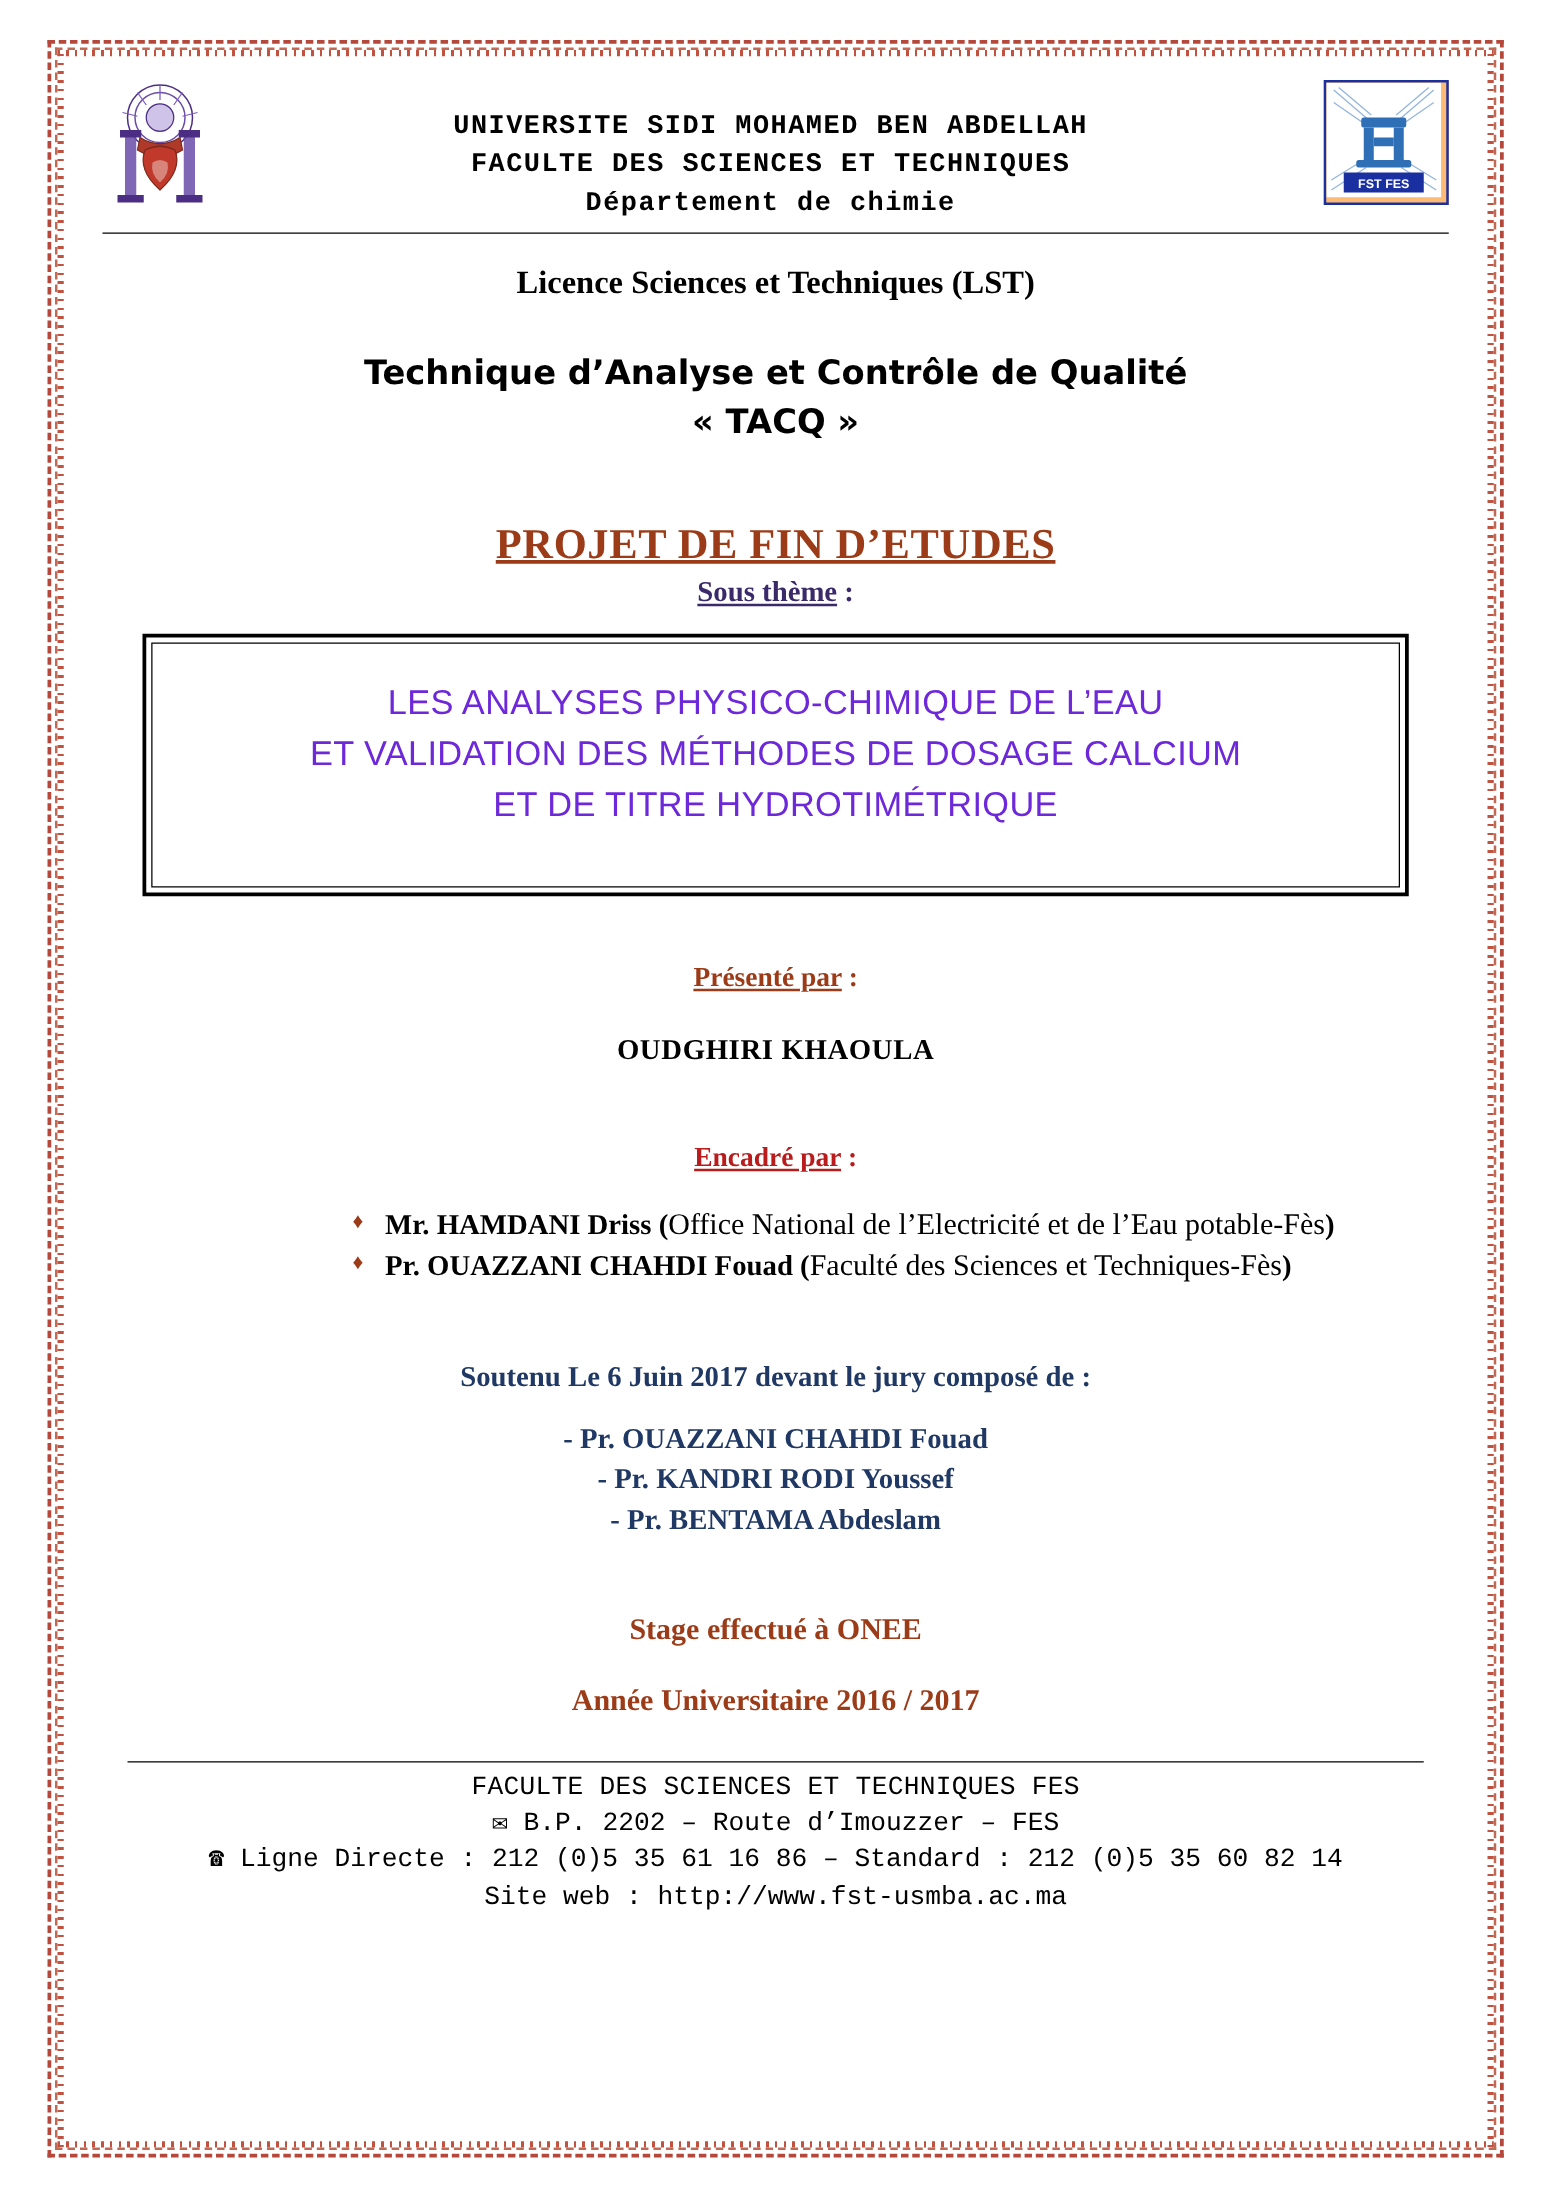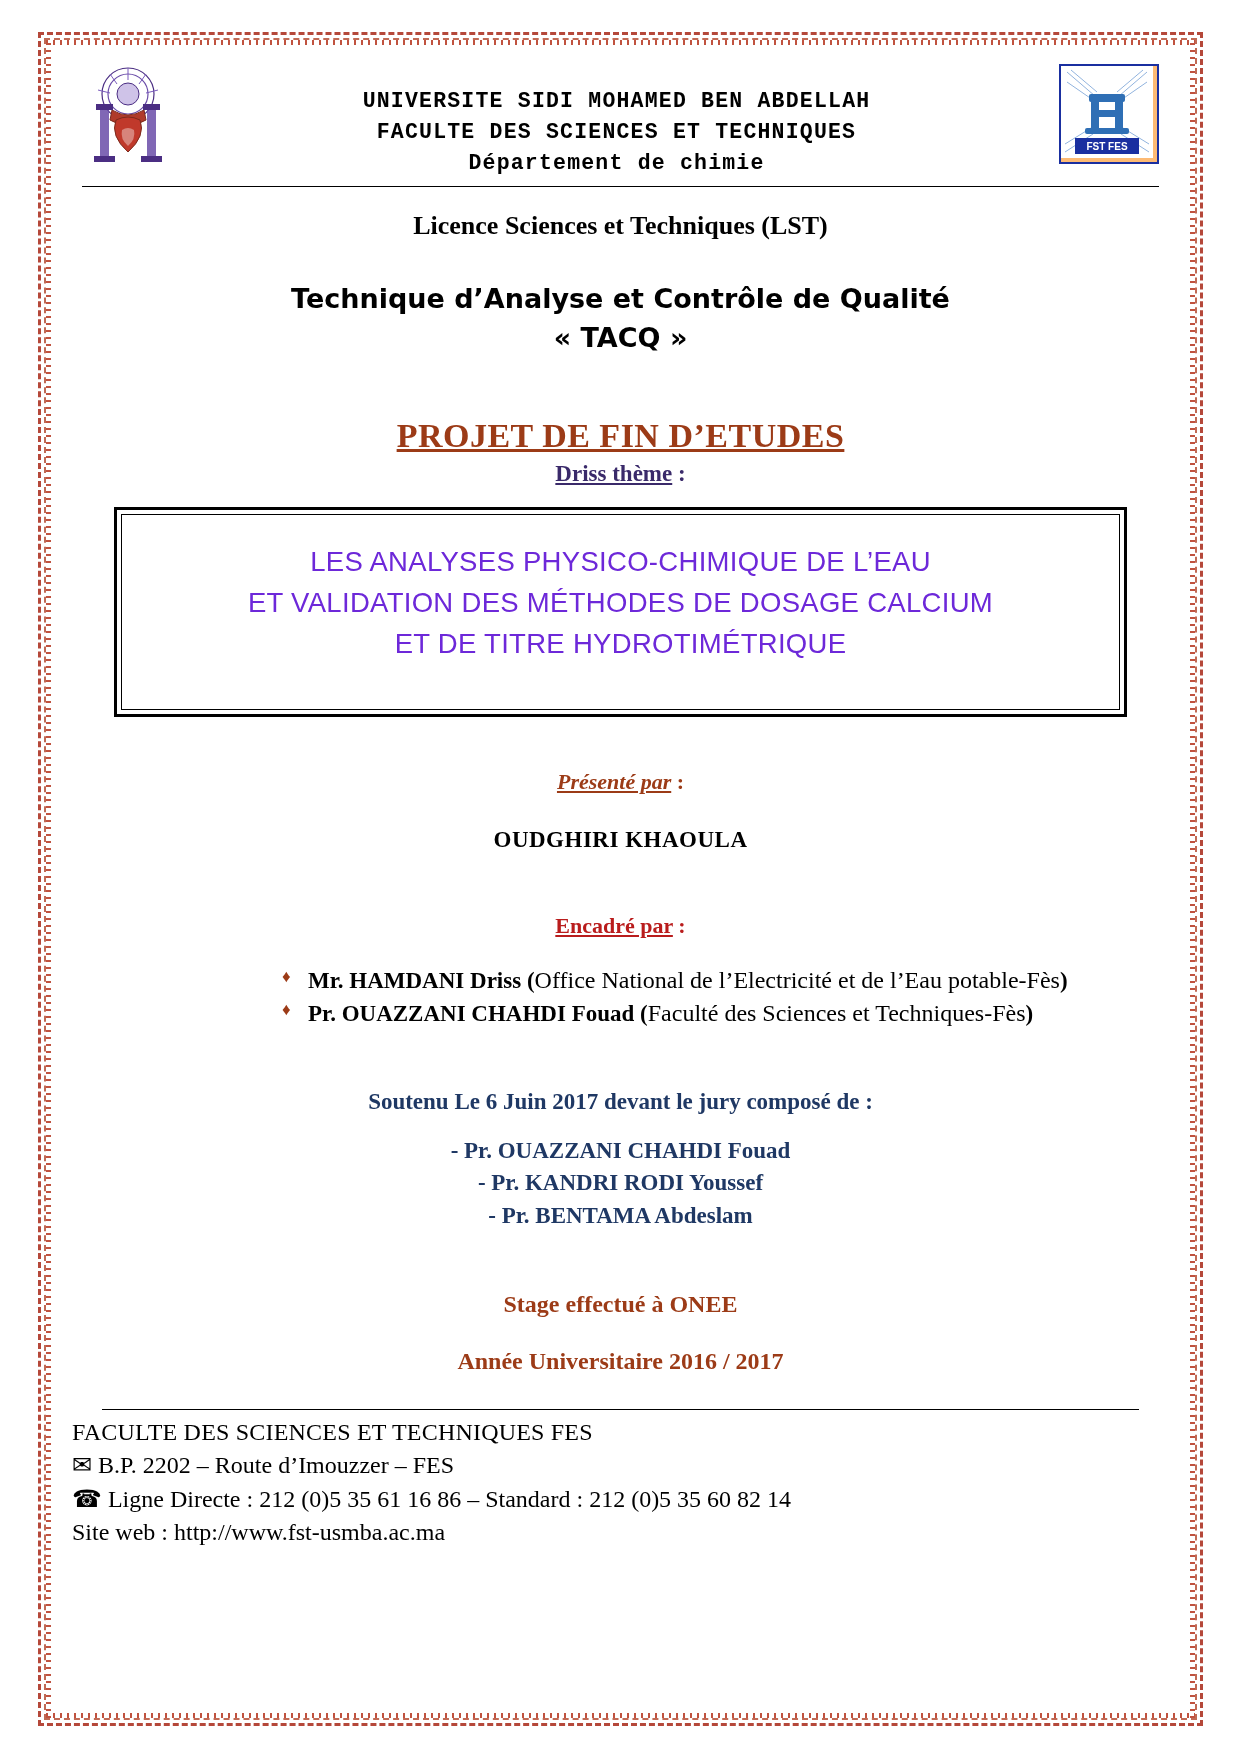--- a/index.html
+++ b/index.html
@@ -155,21 +155,21 @@
     letter-spacing: 0.3px;
   }
 
   .label-presente {
     text-align: center;
     margin-top: 52px;
     font-weight: bold;
     font-size: 22px;
     color: #9c3b17;
   }
-  .label-presente u { text-decoration: underline; font-style: italic; }
+  .label-presente u { text-decoration: underline; }
   .name {
     text-align: center;
     margin-top: 32px;
     font-weight: bold;
     font-size: 23px;
     color: #000;
     letter-spacing: 0.5px;
   }
   .label-encadre {
     text-align: center;
@@ -241,24 +241,26 @@
     font-size: 24px;
     color: #9c3b17;
   }
 
   .hr-bottom {
     border: none;
     border-top: 1.5px solid #000;
     margin: 34px 30px 0 30px;
   }
   .footer {
-    font-size: 24px;
+    text-align: center;
+    font-size: 21px;
     color: #000;
     line-height: 1.4;
     margin-top: 6px;
+    font-family: Liberation Mono, monospace;
   }
   .footer .f1 { letter-spacing: 0.2px; }
 
   
   .ul-svg { display:block; }
   .fst-svg { display:block; }
 </style>
 </head>
 <body>
 
@@ -337,21 +339,21 @@
     <div class="lst">Licence Sciences et Techniques (LST)</div>
 
     <div class="tacq">
       <div>Technique d’Analyse et Contrôle de Qualité</div>
       <div>« TACQ »</div>
     </div>
 
     <div class="pfe">PROJET DE FIN D’ETUDES</div>
 
     <div class="soustheme">
-      <u>Driss thème</u><span> :</span>
+      <u>Sous thème</u><span> :</span>
     </div>
 
     <div class="title-box">
       <div class="title-box-inner">
         <div class="title-text">
           <div>LES ANALYSES PHYSICO-CHIMIQUE DE L’EAU</div>
           <div>ET VALIDATION DES MÉTHODES DE DOSAGE CALCIUM</div>
           <div>ET DE TITRE HYDROTIMÉTRIQUE</div>
         </div>
       </div>

